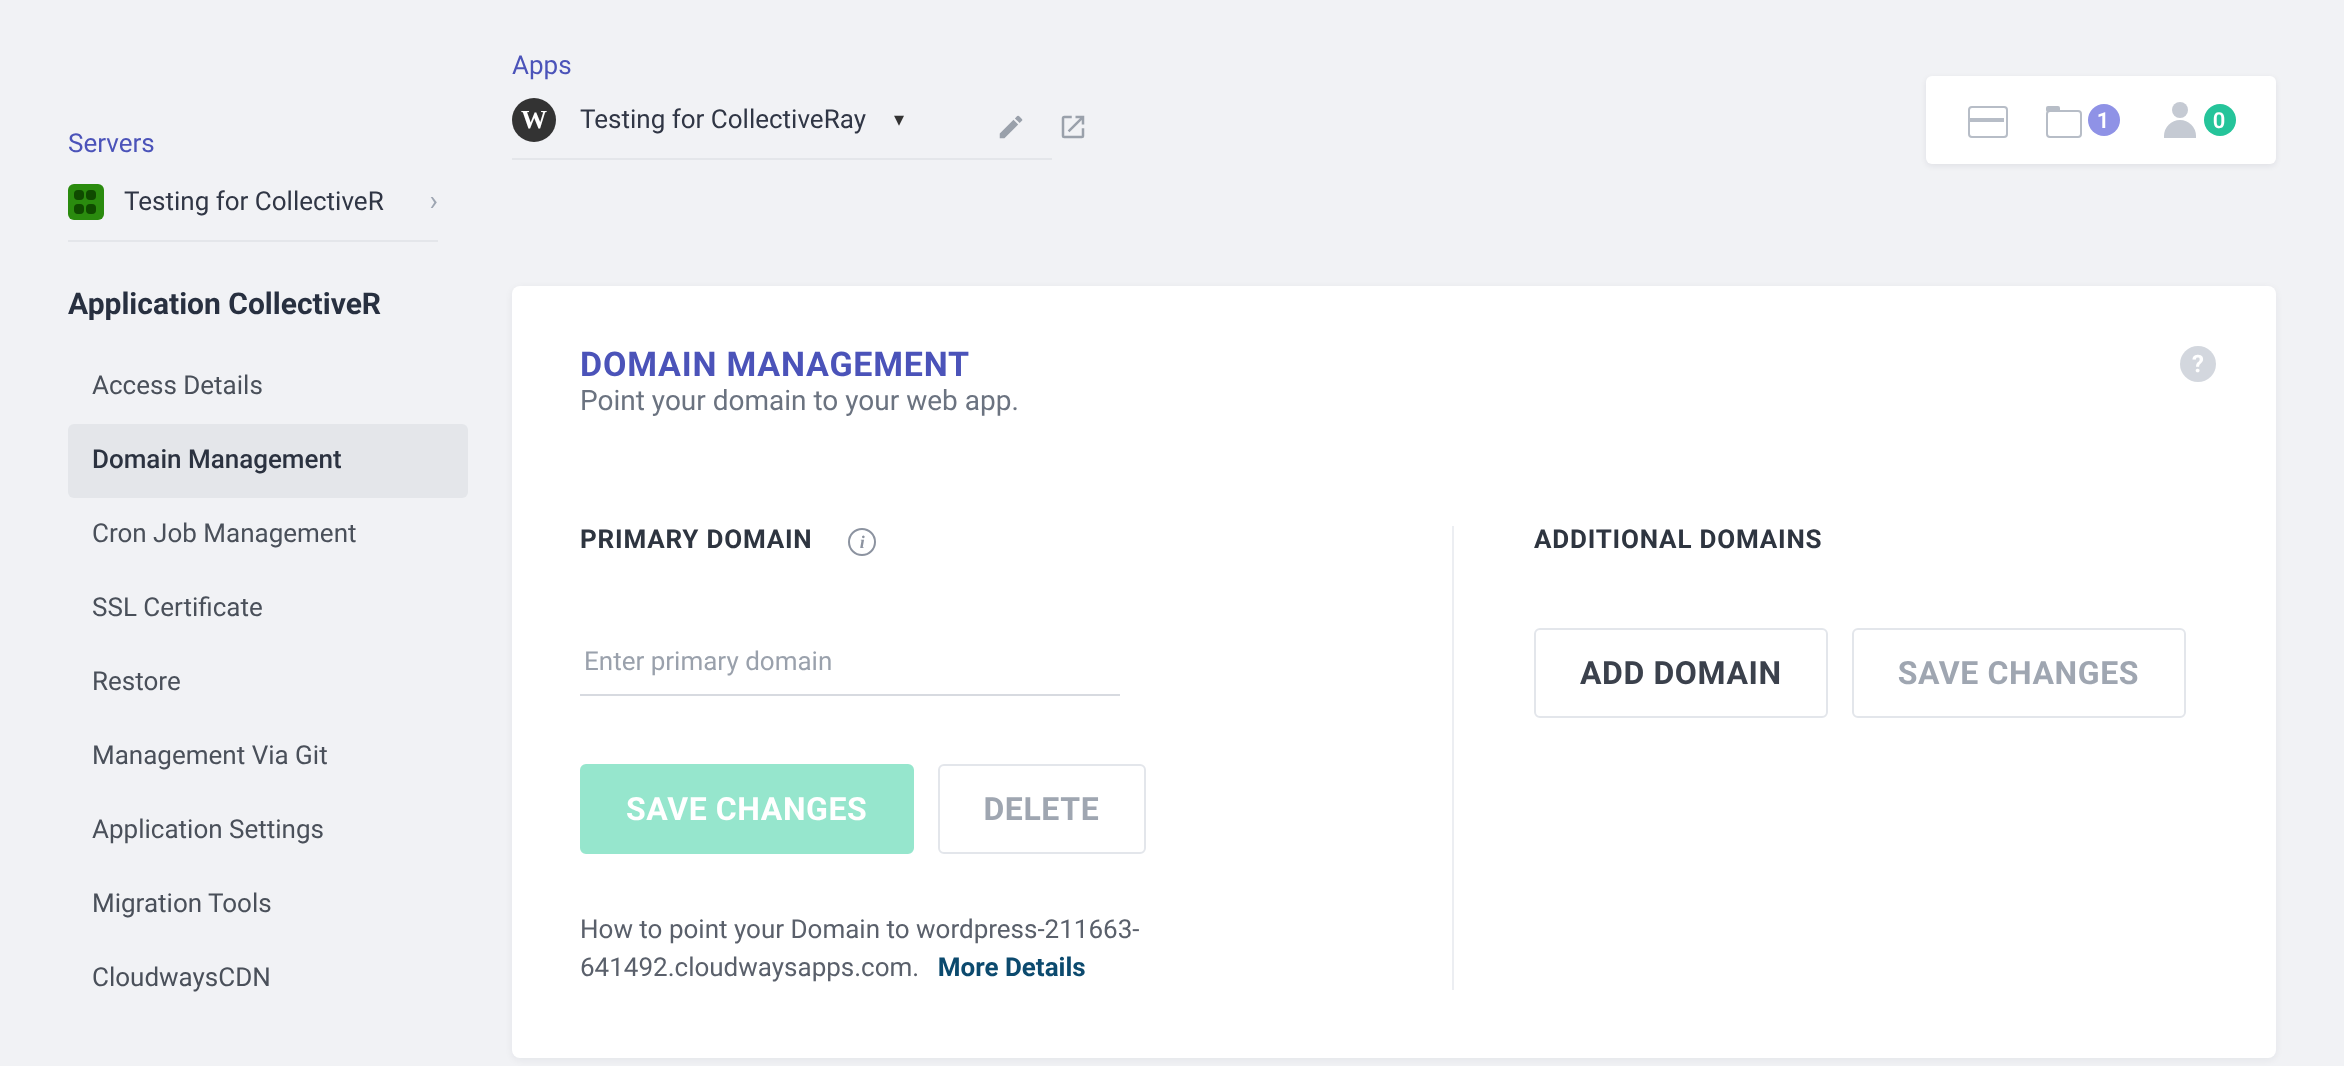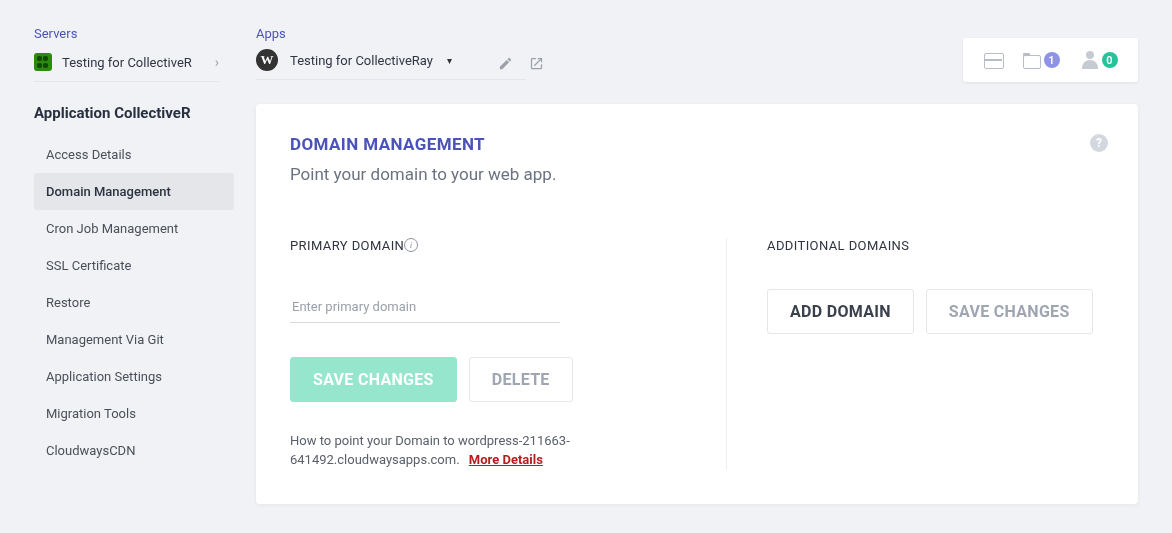--- a/index.html
+++ b/index.html
@@ -1,19 +1,19 @@
 <!DOCTYPE html>
 <html><head>
   <meta charset="utf-8">
   <style>
     * { margin:0; padding:0; box-sizing:border-box; font-family: -apple-system, BlinkMacSystemFont, "Segoe UI", Roboto, Arial, sans-serif; }
     body { background:#f1f2f5; width:1172px; height:533px; overflow:hidden; color:#252c33; }
 
     .top-region { padding: 26px 34px 0 34px; display:flex; align-items:flex-start; }
-    .col-servers { width:222px; flex:0 0 auto; }
+    .col-servers { width:222px; flex:0 0 auto;margin-top:39px; }
     .col-apps { flex:0 0 auto; width:340px; margin-left:0; }
     .crumb-label { font-size:13px; color:#4b53b9; }
     .server-row { margin-top:12px; display:flex; align-items:center; border-bottom:1px solid #e4e6ea; padding-bottom:10px; width:185px; }
     .server-icon { width:18px; height:18px; background:#2a8b0e; border-radius:3px; position:relative; margin-right:10px; display:inline-block; }
     .server-icon::after { content:''; position:absolute; left:3px; top:3px; width:5px; height:5px; background:#0f4a00; border-radius:2px; box-shadow: 6px 0 #0f4a00, 0 7px #0f4a00, 6px 7px #0f4a00;}
     .server-name { font-size:13px; font-weight:400; color:#303645; max-width:130px; white-space:nowrap; overflow:hidden; }
     .chev-right { margin-left:auto; font-size:14px; color:#9ea6b2; }
 
     .app-row { margin-top:8px; display:flex; align-items:center; border-bottom:1px solid #e4e6ea; padding-bottom:8px; width:270px; }
     .wp-icon { width:22px; height:22px; border-radius:50%; background:#333; position:relative; margin-right:12px; display:inline-flex; align-items:center; justify-content:center; }
@@ -39,40 +39,40 @@
 
     .lower-region { display:flex; padding: 22px 34px 0 34px;  }
 
     .sidebar { width:222px; flex:0 0 auto; }
     .side-title { font-size:15px; font-weight:700; color:#283040; margin-bottom:14px; }
     .side-item { font-size:13px; color:#4a505a; padding:11px 12px; border-radius:3px; cursor:pointer; width:200px;}
     .side-item.active { background:#e4e6ea; font-weight:500; color:#2b3240;}
 
     .panel { flex:1; background:#fff; border-radius:4px; box-shadow:0 1px 4px rgba(20,30,50,0.06); padding:30px 34px 34px 34px; position:relative; min-height:350px;}
     .panel-title { font-size:17px; font-weight:700; color:#4b53b9; letter-spacing:0.4px; }
-    .panel-sub { font-size:17px; color:#6b7380; margin-top:10px; }
+    .panel-sub { font-size:14px; color:#6b7380; }
     .help-icon { position:absolute; right:30px; top:30px; width:18px; height:18px; border-radius:50%; background:#d3d7de; color:#fff; font-size:12px; font-weight:700; display:flex; align-items:center; justify-content:center; cursor:pointer;}
 
     .panel-columns { display:flex; margin-top:54px;}
     .col-primary { width:436px; padding-right:24px; }
     .col-additional { flex:1; padding-left:40px; border-left:1px solid #eceef2; margin-left:0;}
-    .section-label { font-size:13px; font-weight:400; color:#2e3540; letter-spacing:0.4px; display:flex; gap:0;}
+    .section-label { font-size:13px; font-weight:700; color:#2e3540; letter-spacing:0.4px; display:flex; align-items:center; gap:18px;}
     .info-icon { width:14px; height:14px; border:1.3px solid #8c93a0; border-radius:50%; display:inline-flex; align-items:center; justify-content:center; font-size:9px; color:#8c93a0; font-style:italic; font-family:Georgia,serif; cursor:pointer;}
     .domain-input { margin-top:38px; width:270px; border:none; border-bottom:1px solid #d7dae0; padding:8px 2px; font-size:13px; color:#333; background:transparent; outline:none;}
     .domain-input::placeholder { color:#9aa1ac;}
 
     .btn-row { margin-top:34px; display:flex; gap:12px;}
     .btn { border:1px solid #e3e6eb; background:#fff; border-radius:3px; padding:12px 22px; font-size:16px; font-weight:700; letter-spacing:0.3px; color:#3b414c; cursor:pointer;}
     .btn.green { background:#8be4c8; border-color:#8be4c8; color:#fff; }
     .btn.green.disabled { opacity:0.9;}
     .btn.muted { color:#9fa6b1;}
     .btn:disabled, .btn.disabled { cursor:default;}
 
     .point-text { margin-top:30px; font-size:13px; color:#5a606b; line-height:1.45; max-width:380px;}
-    .more-details { color:#b91c1c; font-weight:700; text-decoration:underline; margin-left:6px; cursor:pointer;}
+    .more-details { color:#0c4a6e; font-weight:700; margin-left:6px; cursor:pointer;}
 
     .add-btn-row { margin-top:36px; display:flex; gap:12px;}
     svg.pencil, svg.popout { width:15px; height:15px; fill:#9aa1ab; }
   </style>
 </head>
 <body>
 
 <div class="top-region">
 
   <div class="col-servers">

